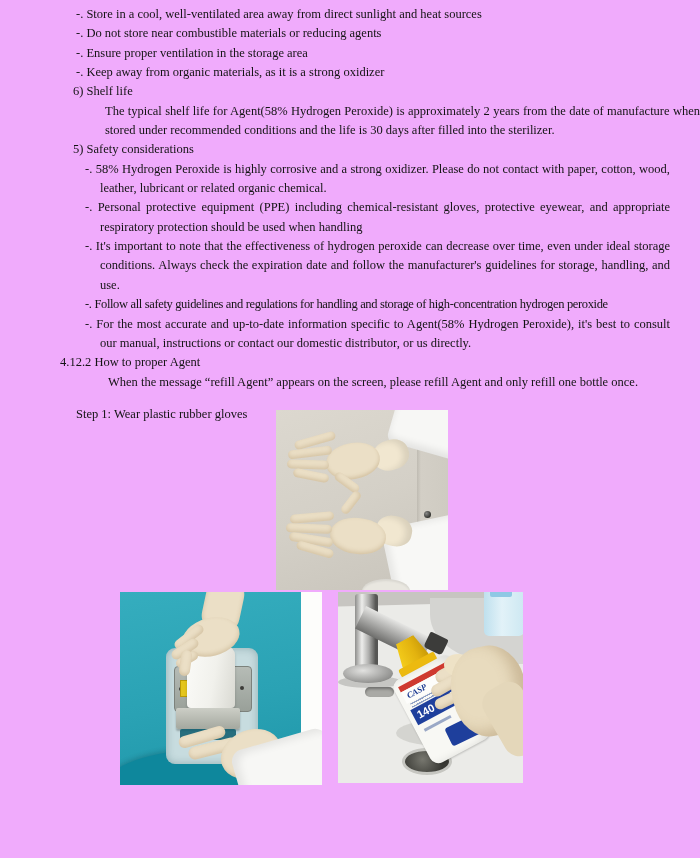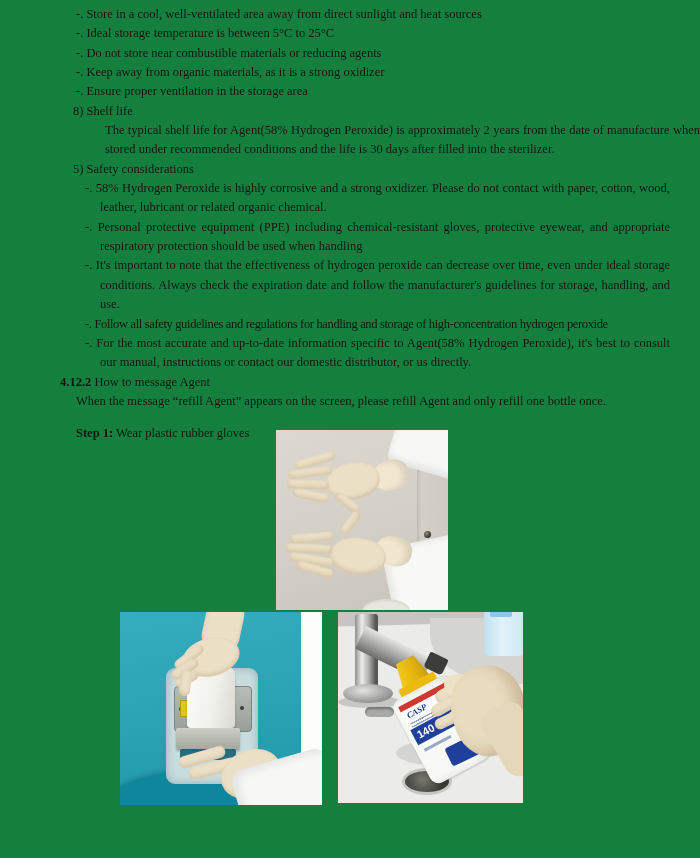--- a/index.html
+++ b/index.html
@@ -1,31 +1,31 @@
 <!DOCTYPE html>
 <html><head>
 <meta charset="utf-8">
 <style>
   html,body { margin:0; padding:0; background:#ffffff; }
   .page {
-    position:relative; width:700px; height:858px; background:#15803d;
+    position:relative; width:700px; height:858px; background:#f0abfc;
     font-family:"Liberation Serif", serif; font-size:12.5px; color:#141414;
     overflow:hidden;
   }
   .tl { line-height:19.35px; }
   .l-bullet { margin-left:76px; padding-left:14px; text-indent:-14px; }
   .h-num   { margin-left:73px; }
   .par     { margin-left:105px; text-align:justify; }
   .s-bullet{ margin-left:85px; margin-right:30px; padding-left:15px; text-indent:-15px; text-align:justify; }
   .s-bullet.tight { letter-spacing:-0.35px; white-space:nowrap; text-align:left; margin-right:0; }
   .h-412   { margin-left:60px; }
-  .intro   { margin-left:76px; }
+  .intro   { margin-left:108px; }
   .step    { margin-left:76px;margin-top:13px; }
   .step2   { margin-left:62px; margin-top:4px; }
-  .b { font-weight:bold; }
+  .b { font-weight:normal; }
 
   
   .photo { position:relative; overflow:hidden; }
   .photo * { position:absolute; }
   .glove { background:#ebdfc6; border-radius:999px; box-shadow:inset 0 -2px 4px rgba(150,120,70,.28); }
 
   
   .ph1 { width:172px; height:180px; margin:-14px 0 0 276px;
          background:linear-gradient(160deg,#dcd8cf 0%,#d4d0c7 50%,#c8c4bb 100%); }
   .ph1-panel { left:141px; top:0; width:31px; height:180px;
@@ -147,36 +147,32 @@
 <div class="page">
 
   <div style="padding-top:5px;">
 
     <div class="tl l-bullet">
       <span>-.</span>
       <span>Store in a cool, well-ventilated area away from direct sunlight and heat sources</span>
     </div>
     <div class="tl l-bullet">
       <span>-.</span>
-      <span>Ideal storage temperature is between 5°C to 25°C</span>
-    </div>
-    <div class="tl l-bullet">
-      <span>-.</span>
       <span>Do not store near combustible materials or reducing agents</span>
     </div>
     <div class="tl l-bullet">
       <span>-.</span>
+      <span>Ensure proper ventilation in the storage area</span>
+    </div>
+    <div class="tl l-bullet">
+      <span>-.</span>
       <span>Keep away from organic materials, as it is a strong oxidizer</span>
     </div>
-    <div class="tl l-bullet">
-      <span>-.</span>
-      <span>Ensure proper ventilation in the storage area</span>
-    </div>
-
-    <div class="tl h-num">8) Shelf life</div>
+
+    <div class="tl h-num">6) Shelf life</div>
     <div class="tl par">The typical shelf life for Agent(58% Hydrogen Peroxide) is approximately 2 years from the date of manufacture when stored under recommended conditions and the life is 30 days after filled into the sterilizer.</div>
 
     <div class="tl h-num">5) Safety considerations</div>
 
     <div class="tl s-bullet">
       <span>-.</span>
       <span>58% Hydrogen Peroxide is highly corrosive and a strong oxidizer.  Please do not contact with paper, cotton, wood, leather, lubricant or related organic chemical.</span>
     </div>
     <div class="tl s-bullet">
       <span>-.</span>
@@ -190,21 +186,21 @@
       <span>-.</span>
       <span>Follow all safety guidelines and regulations for handling and storage of high-concentration hydrogen peroxide</span>
     </div>
     <div class="tl s-bullet">
       <span>-.</span>
       <span>For the most accurate and up-to-date information specific to Agent(58% Hydrogen Peroxide), it's best to consult our manual, instructions or contact our domestic distributor, or us directly.</span>
     </div>
 
     <div class="tl h-412">
       <span class="b">4.12.2</span>
-      <span>How to message Agent</span>
+      <span>How to proper Agent</span>
     </div>
     <div class="tl intro">When the message “refill Agent” appears on the screen, please refill Agent and only refill one bottle once.</div>
     <div class="tl step">
       <span class="b">Step 1:</span>
       <span>Wear plastic rubber gloves</span>
     </div>
   </div>
 
   <div class="photo ph1">
     <div class="ph1-panel"></div>

